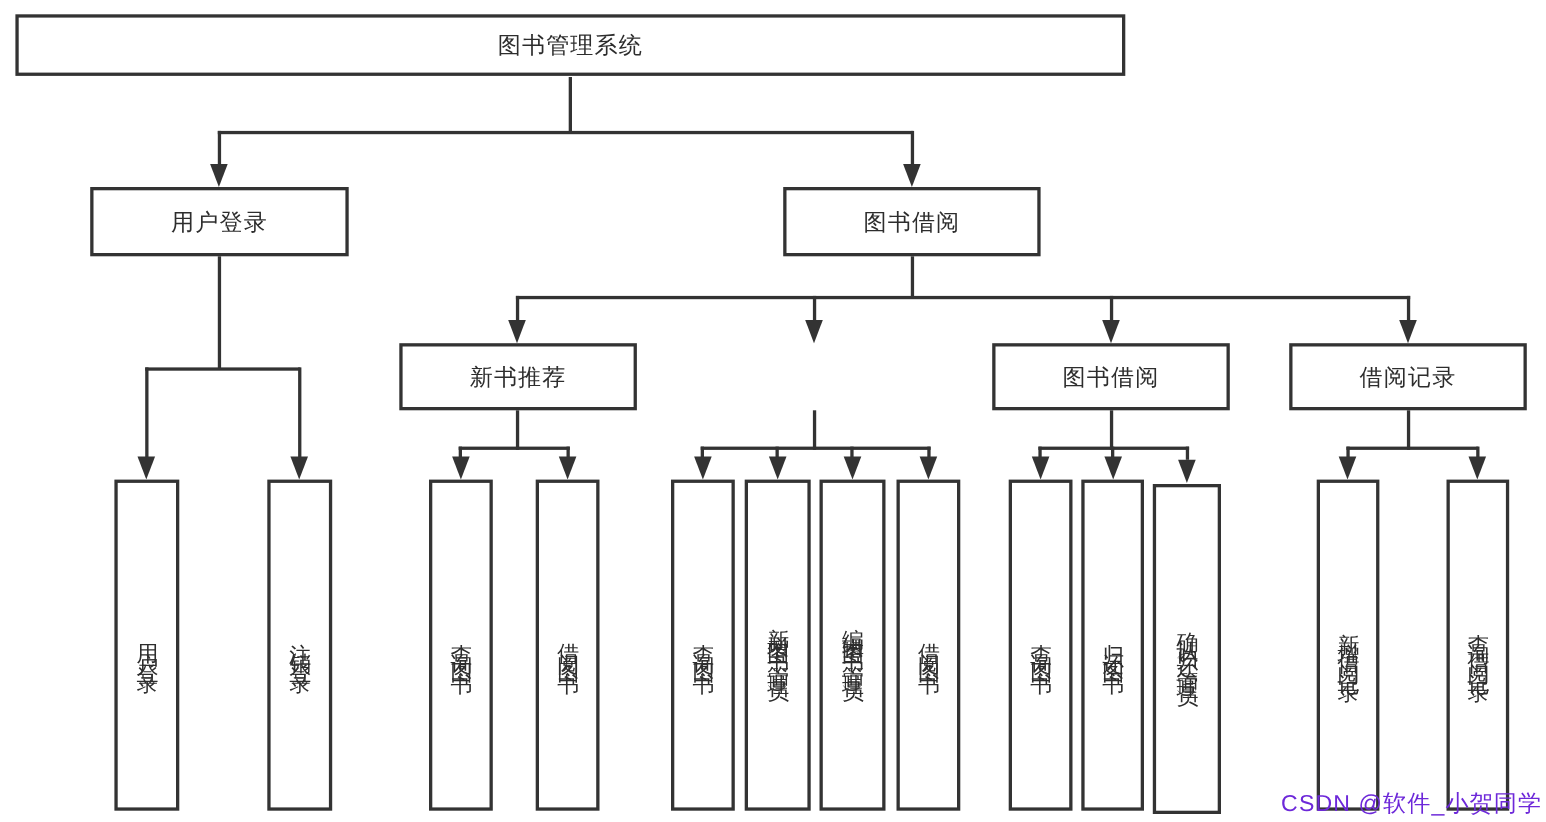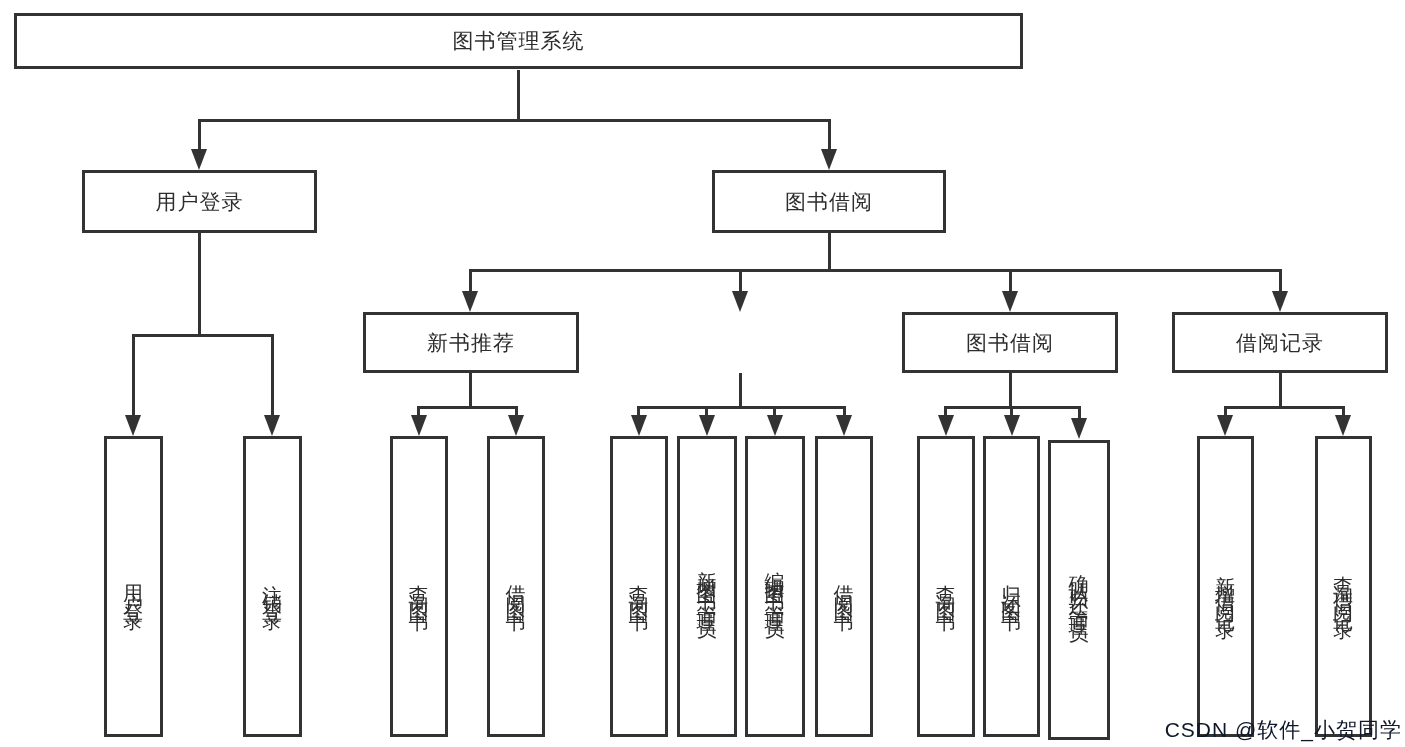--- a/index.html
+++ b/index.html
@@ -49,21 +49,21 @@
     height: 0;
     border-left: 8px solid transparent;
     border-right: 8px solid transparent;
     border-top: 21px solid #333333;
   }
   .watermark {
     position: absolute;
     right: 3px;
     bottom: 3px;
     font-size: 21px;
-    color: #0f172a;
+    color: #6d28d9;
     letter-spacing: 1px;
     white-space: nowrap;
   }
 </style>
 </head>
 <body>
 
 <div class="canvas">
 
   <div class="box" style="left:14px; top:13px; width:1009px; height:56px;">

